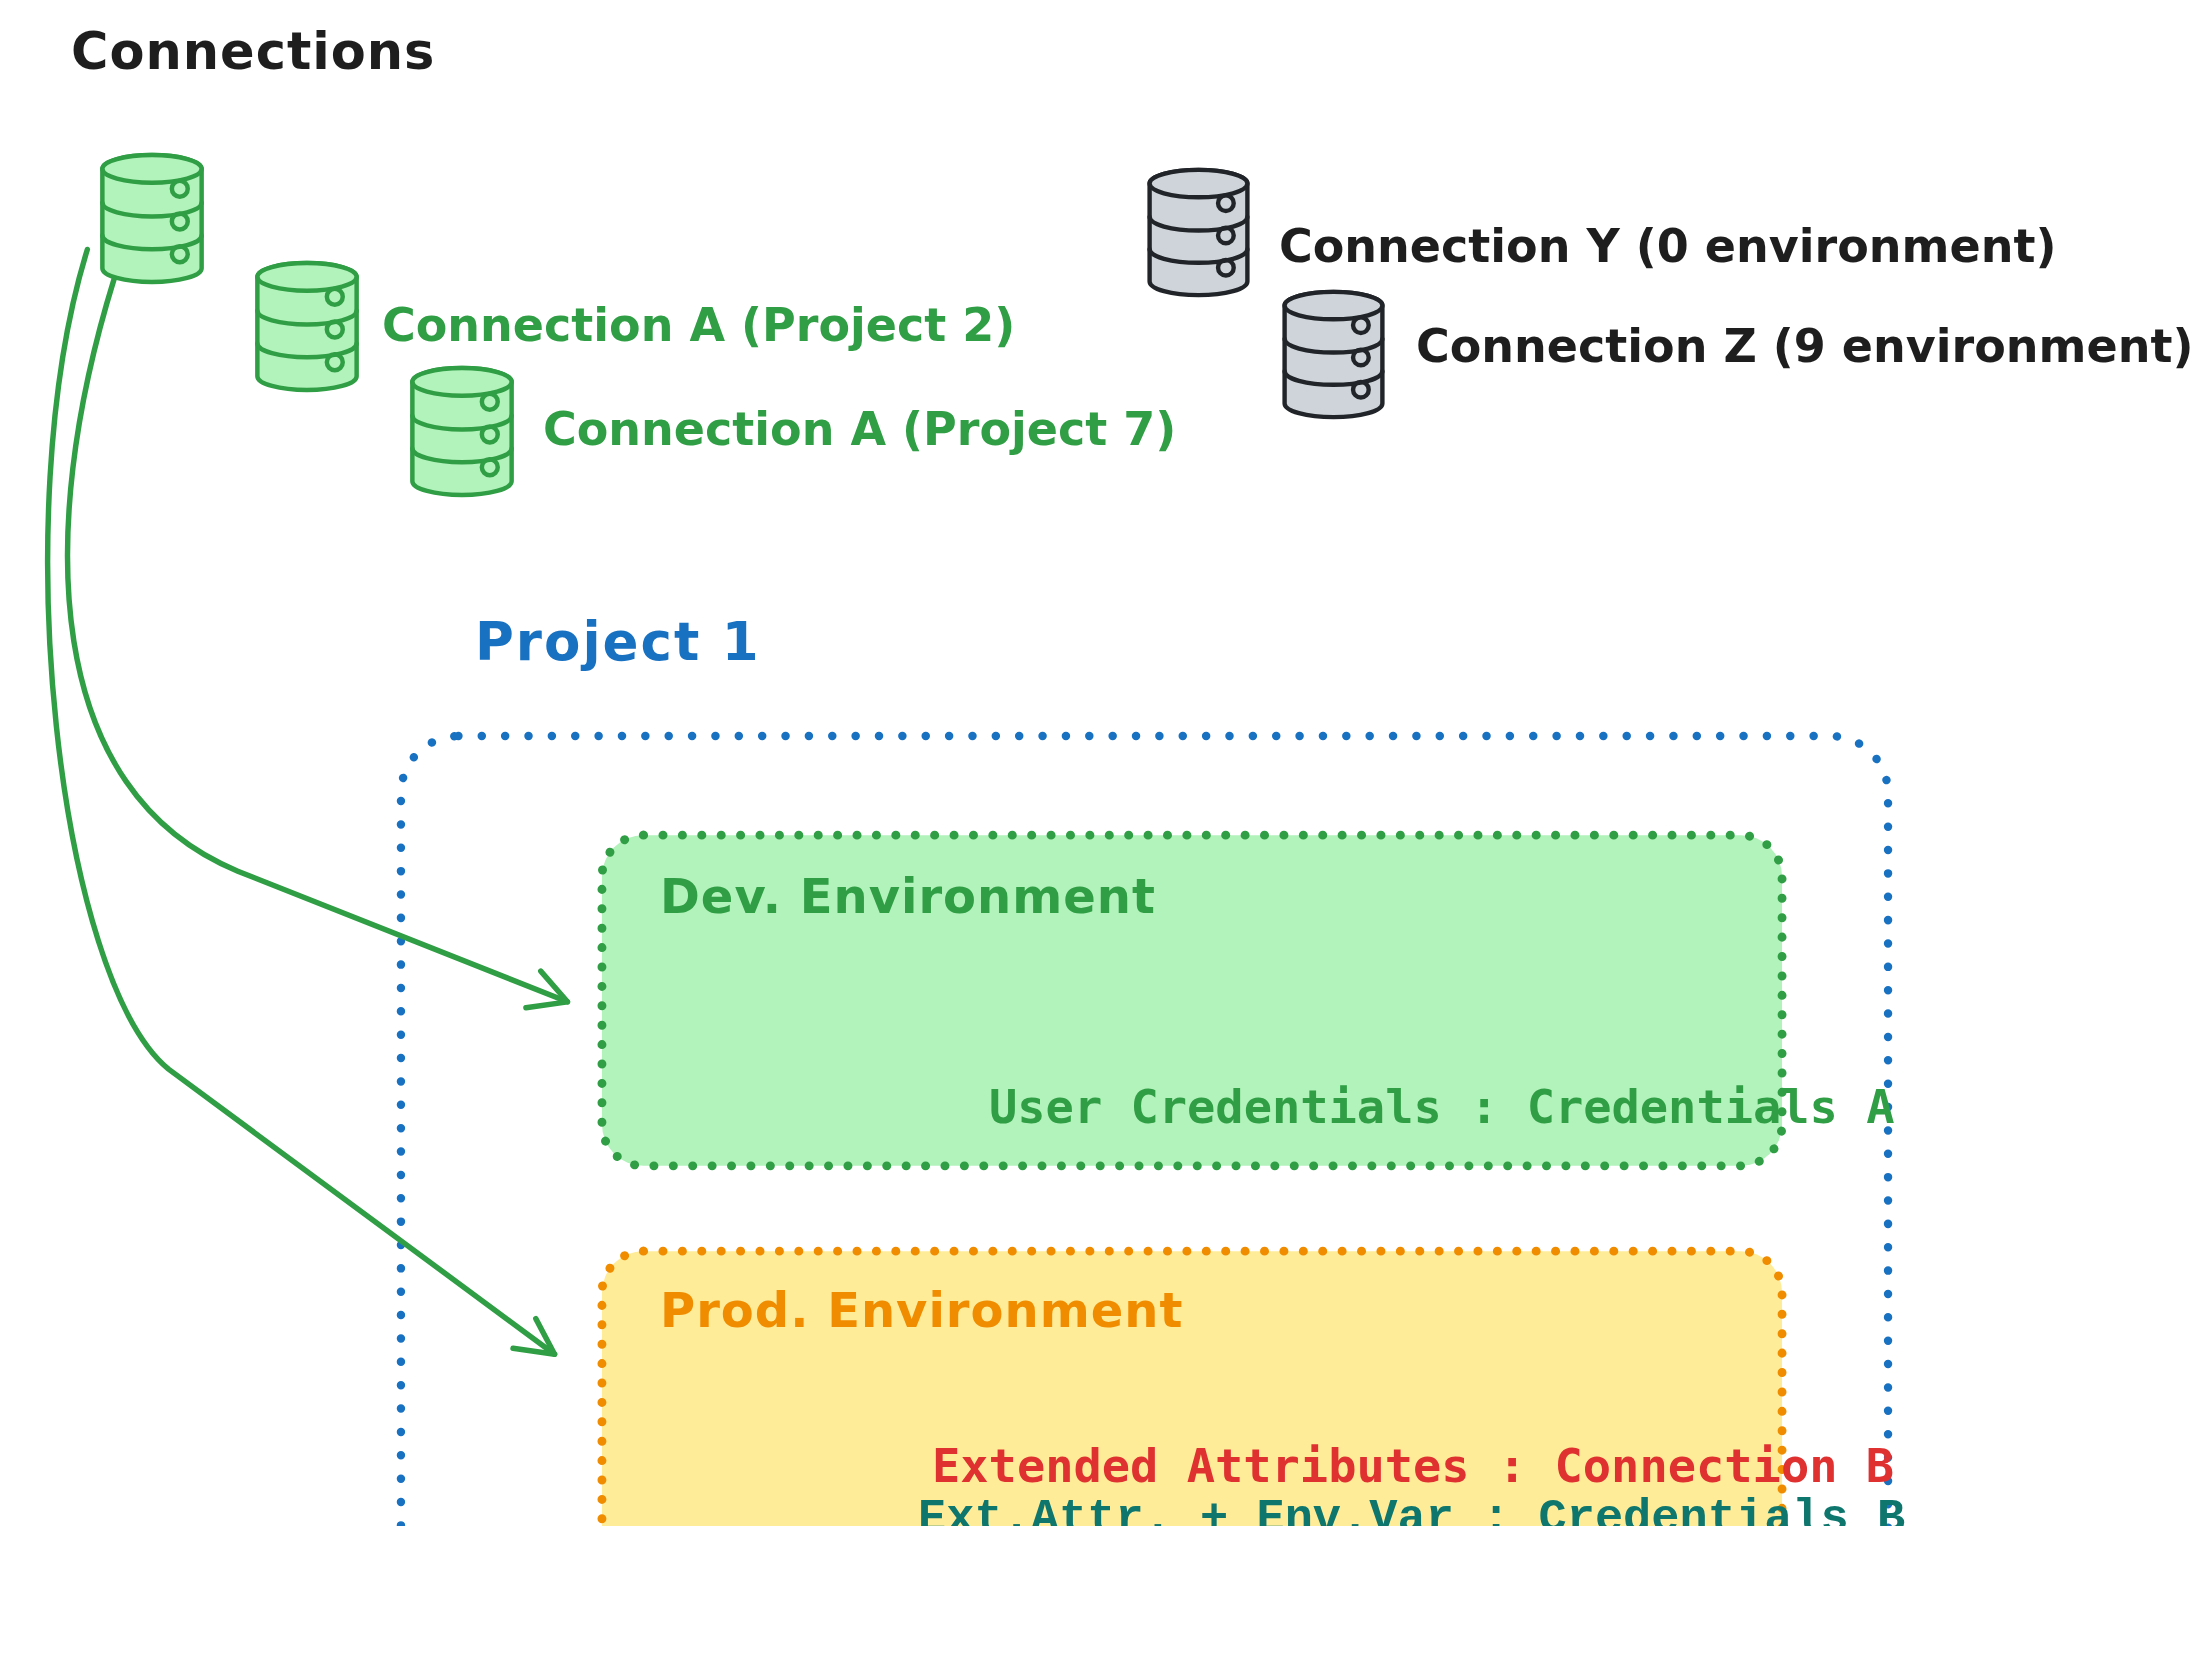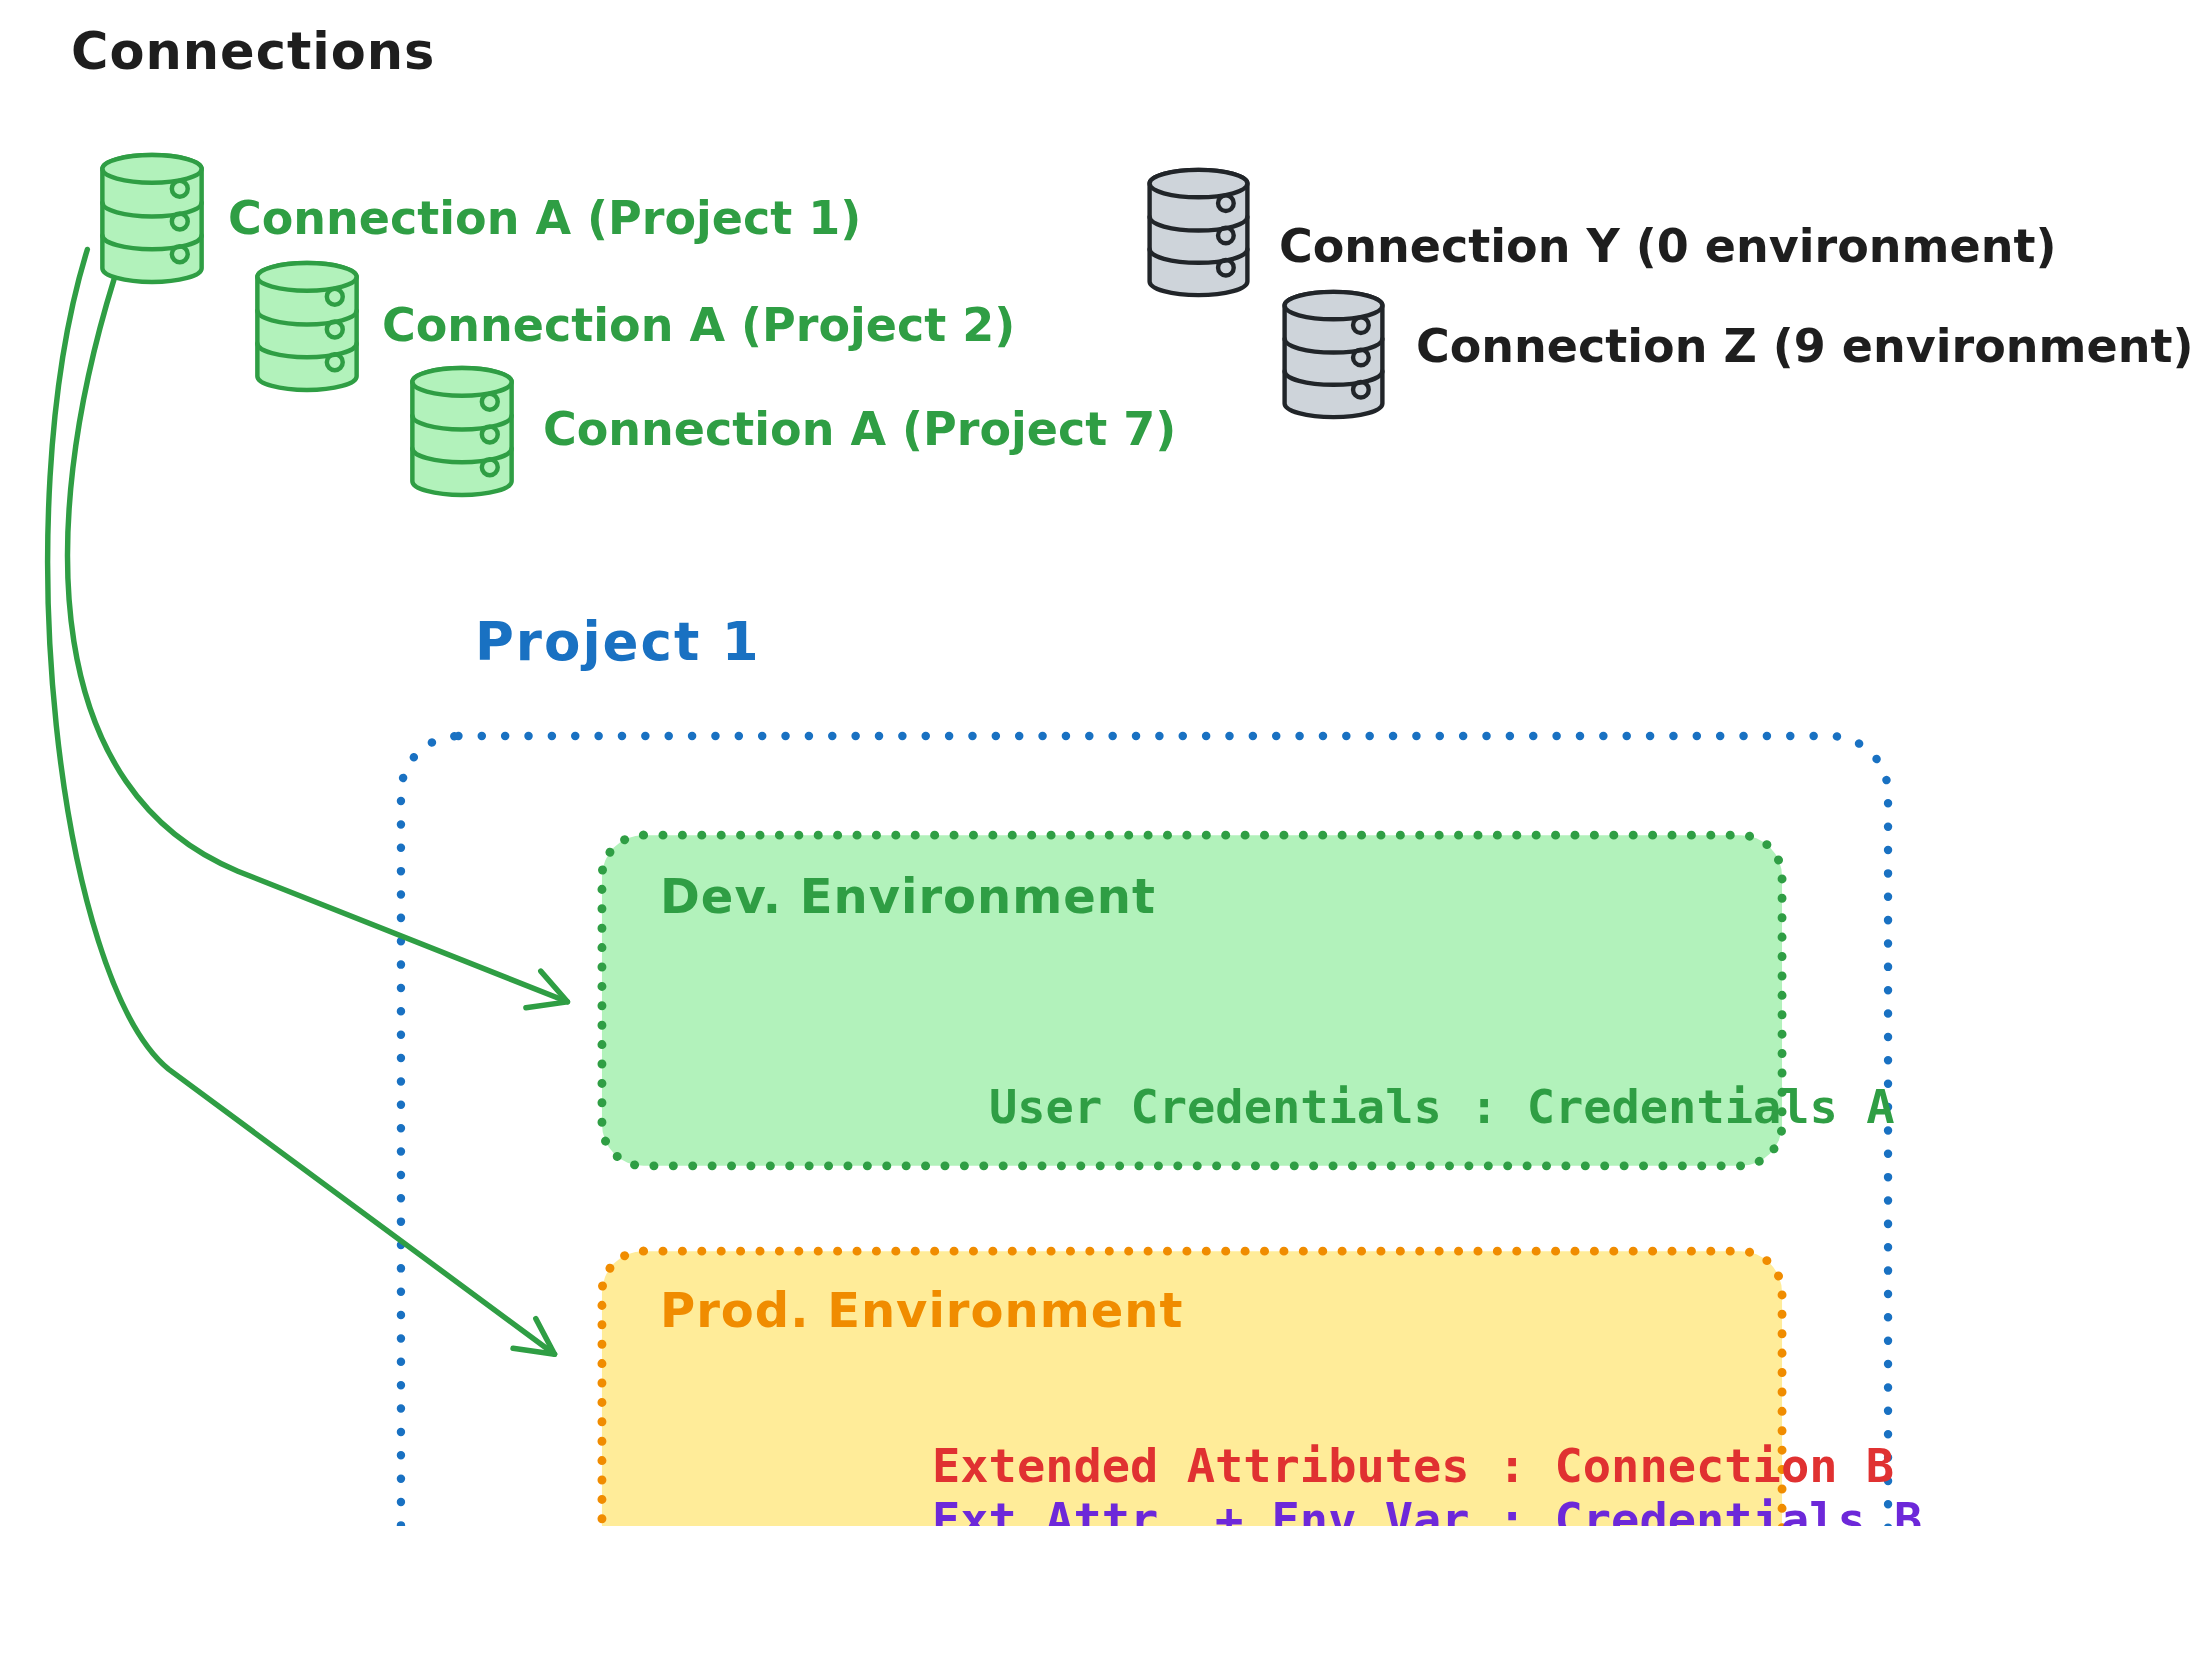--- a/index.html
+++ b/index.html
@@ -29,21 +29,21 @@
   .db-svg path,.db-svg ellipse,.db-svg circle{stroke-width:4.5;stroke-linecap:round;stroke-linejoin:round;}
 
   .env-box{position:absolute;width:1190px;height:341px;}
   .env-border{position:absolute;left:0;top:0;}
   .env-title{position:absolute;left:63px;font-size:48px;letter-spacing:1px;}
   .dev-title{top:38px;color:#2f9e44;}
   .prod-title{top:36px;color:#f08c00;}
   .cred-line{position:absolute;font-size:47px;}
   .dev-cred{left:392px;top:249px;color:#2f9e44;}
   .prod-cred-1{left:335px;top:192px;color:#e03131;}
-  .prod-cred-2{left:335px;top:246px;color:#6d28d9;}
+  .prod-cred-2{left:321px;top:246px;color:#0f766e;font-family:Liberation Mono, monospace;}
 
   .arrows{position:absolute;left:0;top:0;pointer-events:none;}
 </style>
 </head>
 <body>
 
 <div id="canvas">
 
   <div class="abs hand main-title">Connections</div>
 
@@ -51,21 +51,20 @@
     <svg class="db-svg db-green" width="112" height="135" viewBox="0 0 110 136">
       <path class="db-shape" d="M5 18 L5 118 A50 14 0 0 0 105 118 L105 18 A50 14 0 0 0 5 18 Z"></path>
       <ellipse class="db-shape" cx="55" cy="18" rx="50" ry="14"></ellipse>
       <path class="db-line" d="M5 52 A50 14 0 0 0 105 52"></path>
       <path class="db-line" d="M5 85 A50 14 0 0 0 105 85"></path>
       <circle class="db-line" cx="83" cy="38" r="8"></circle>
       <circle class="db-line" cx="83" cy="71" r="8"></circle>
       <circle class="db-line" cx="83" cy="104" r="8"></circle>
     </svg>
   </div>
-  <div class="abs hand conn-label green-text" style="left:228px;top:191px;">Connection A (Project 1)</div>
 
   <div class="abs" style="left:251px;top:259px;">
     <svg class="db-svg db-green" width="112" height="135" viewBox="0 0 110 136">
       <path class="db-shape" d="M5 18 L5 118 A50 14 0 0 0 105 118 L105 18 A50 14 0 0 0 5 18 Z"></path>
       <ellipse class="db-shape" cx="55" cy="18" rx="50" ry="14"></ellipse>
       <path class="db-line" d="M5 52 A50 14 0 0 0 105 52"></path>
       <path class="db-line" d="M5 85 A50 14 0 0 0 105 85"></path>
       <circle class="db-line" cx="83" cy="38" r="8"></circle>
       <circle class="db-line" cx="83" cy="71" r="8"></circle>
       <circle class="db-line" cx="83" cy="104" r="8"></circle>

